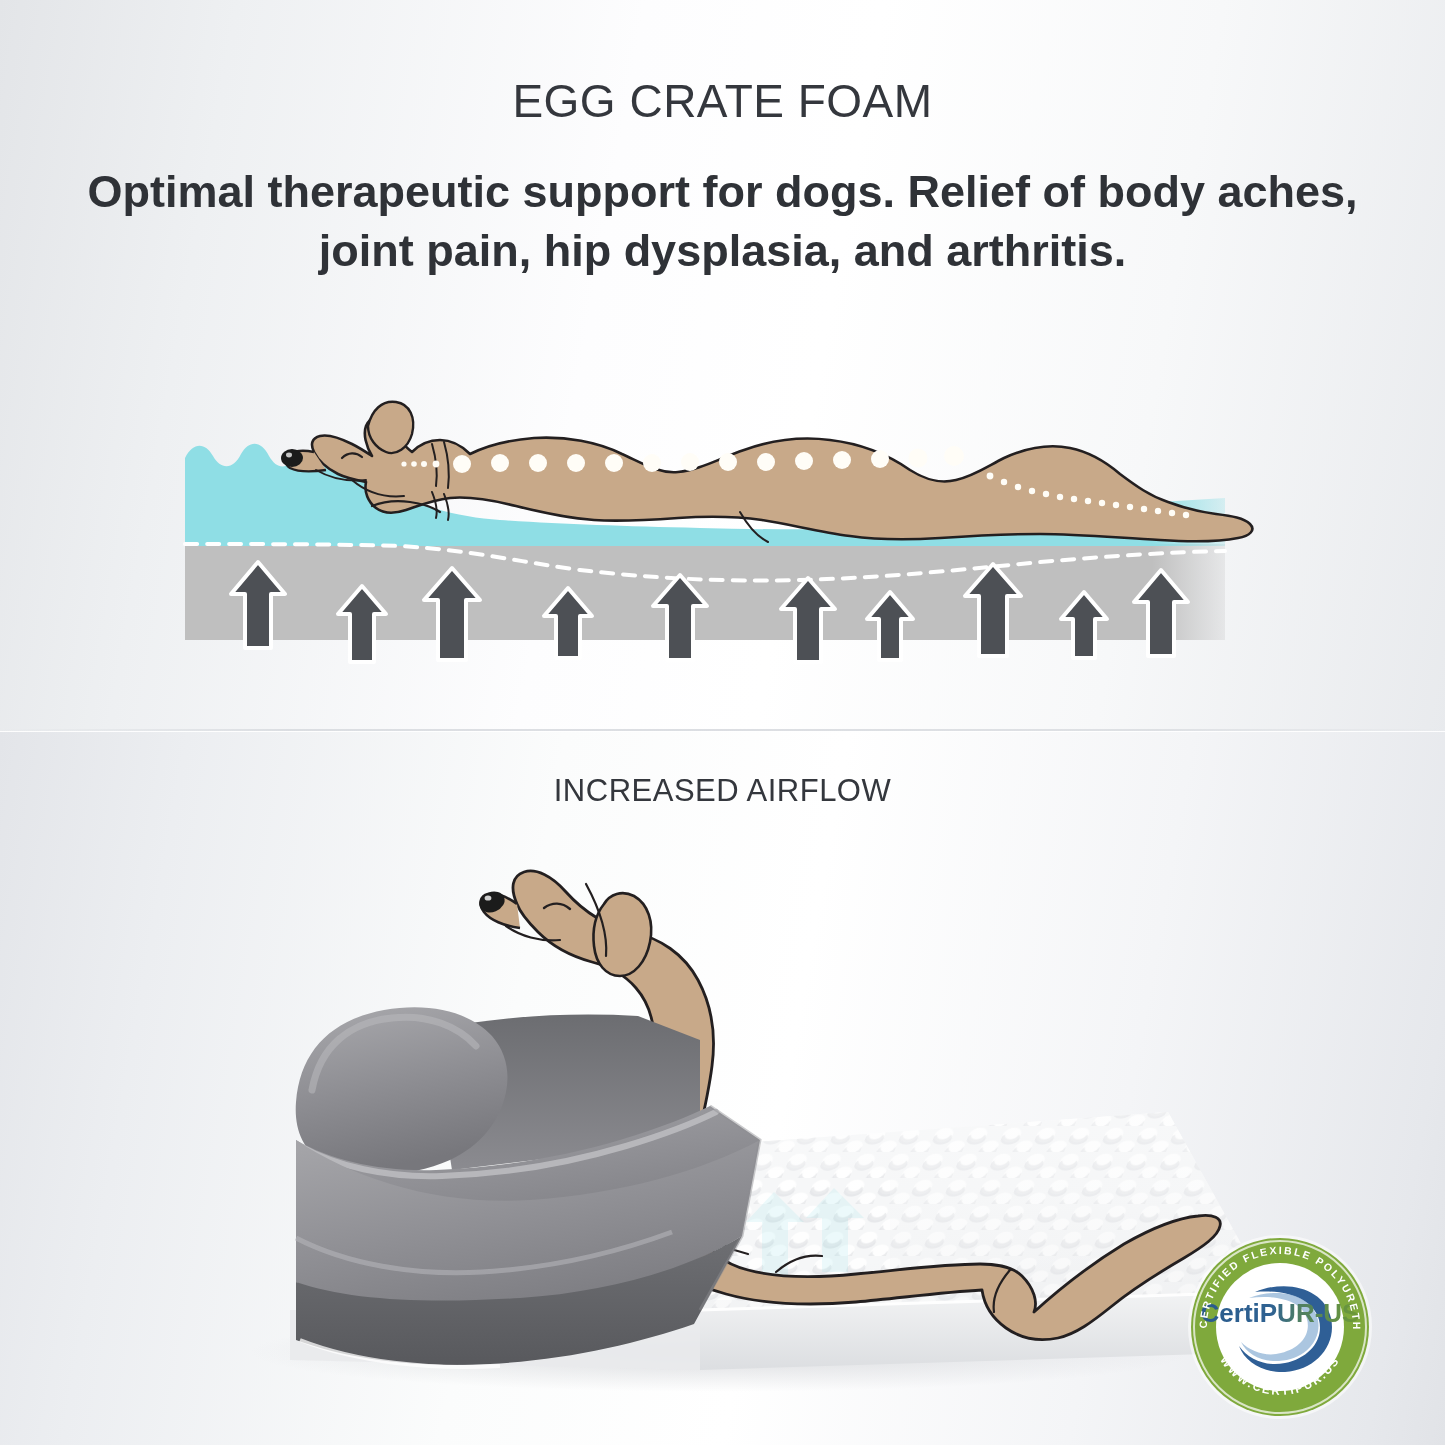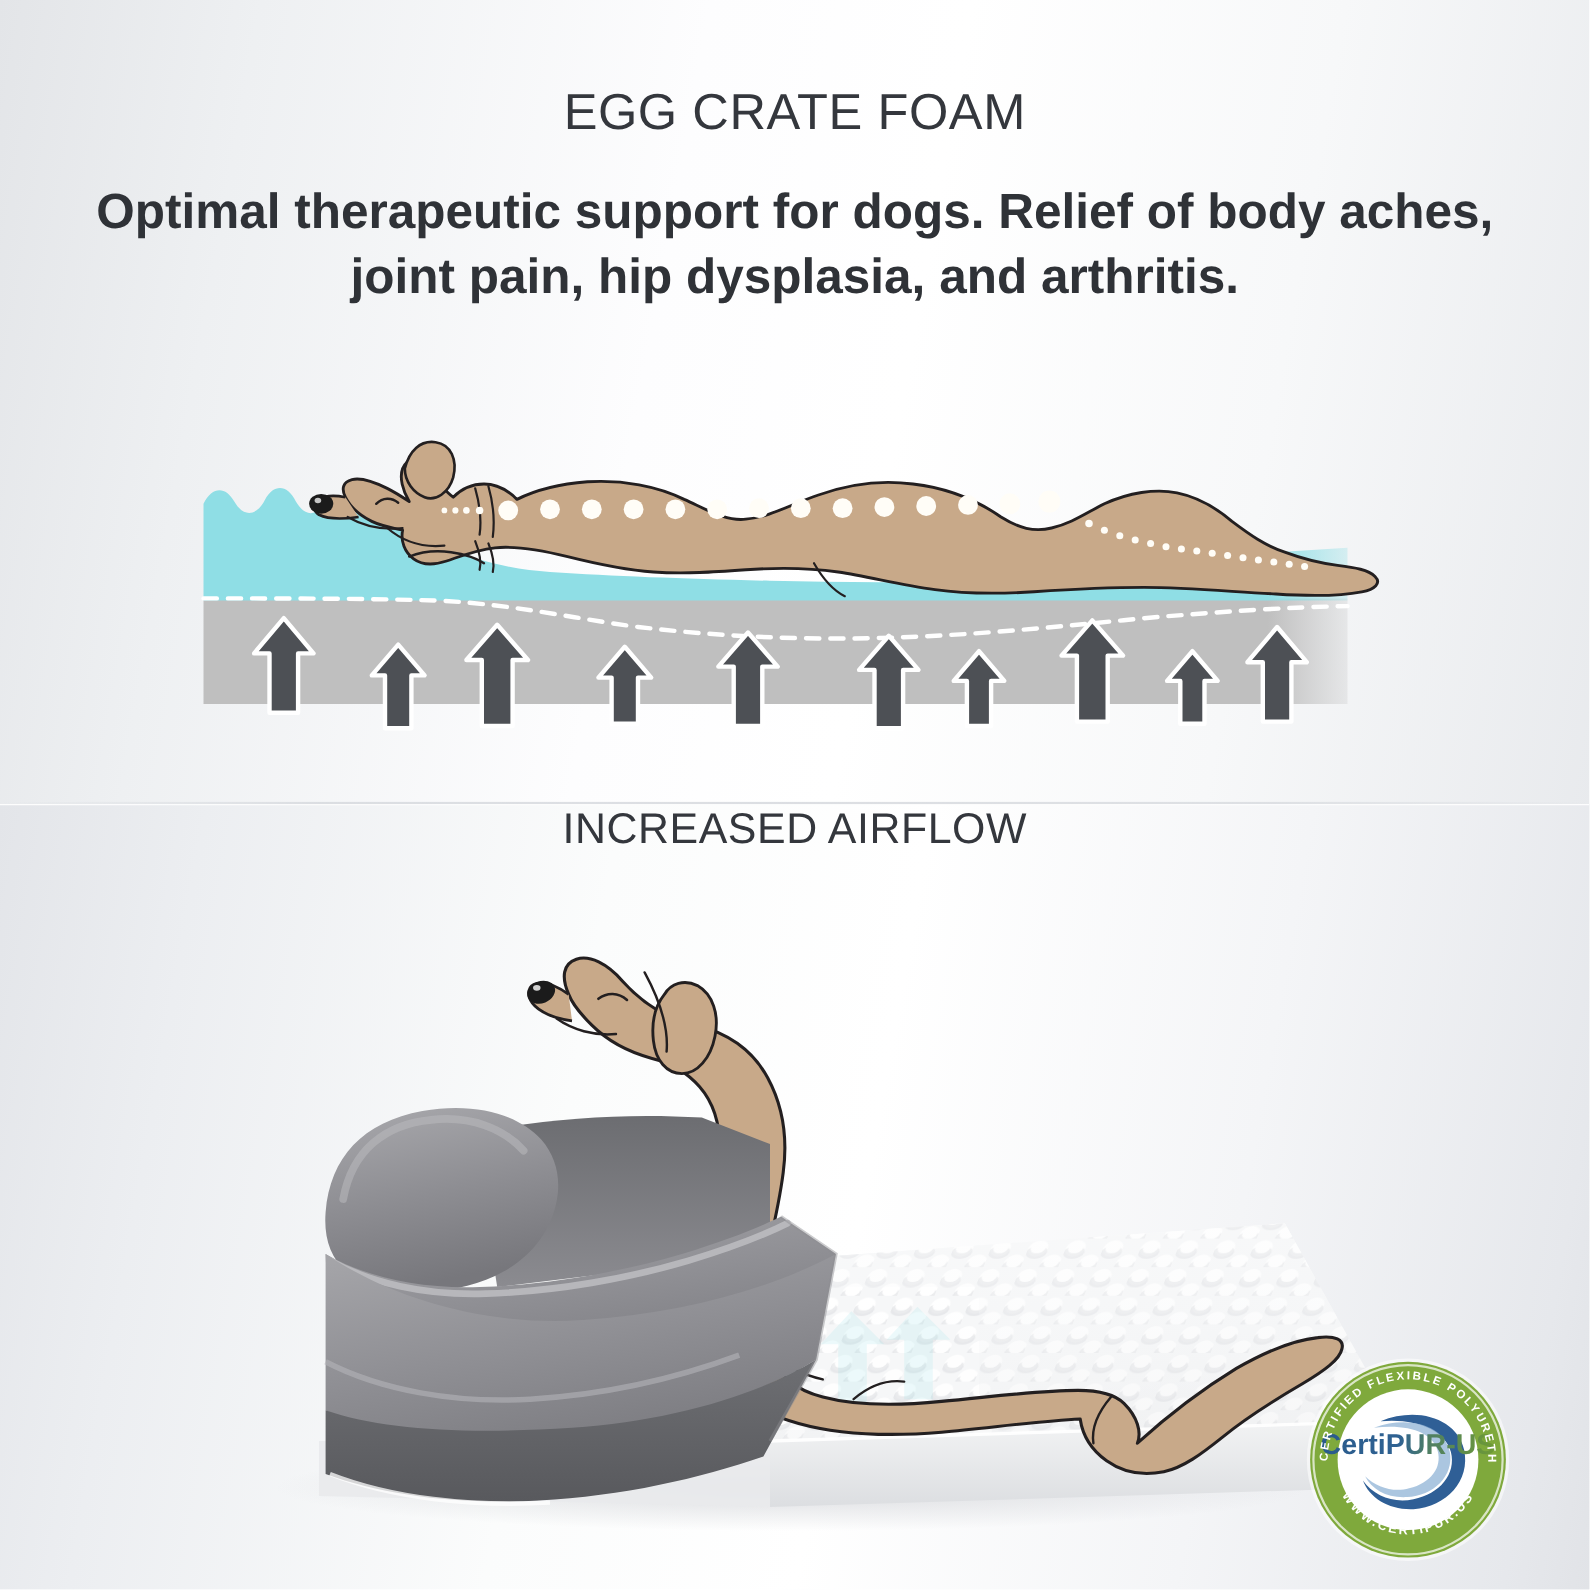--- a/index.html
+++ b/index.html
@@ -19,21 +19,21 @@
     background:linear-gradient(100deg,#e3e5e9 0%,#eceef1 12%,#fbfcfc 36%,#ffffff 54%,#f4f5f7 76%,#e6e8ec 95%,#e1e3e7 100%);
     box-shadow:inset 0 1px 0 rgba(255,255,255,.9);}
   #divider{position:absolute;left:0;top:729px;width:1445px;height:2px;
     background:linear-gradient(90deg,rgba(205,208,213,.0) 0%,rgba(198,202,208,.55) 20%,rgba(196,200,207,.6) 50%,rgba(198,202,208,.5) 80%,rgba(205,208,213,0) 100%);}
 
   .h1{
     position:absolute;left:0;width:1445px;text-align:center;
     color:#34373d;font-weight:400;letter-spacing:.5px;
   }
   #title-top{top:74px;font-size:46px;}
-  #title-bottom{top:732px;font-size:39px;}
+  #title-bottom{top:773px;font-size:31px;}
   #subtitle{
     position:absolute;left:55px;top:162px;width:1335px;text-align:center;
     color:#2f3237;font-size:45px;line-height:1.32;font-weight:700;
   }
 
   
   .art{position:absolute;display:block;}
   #art-top{left:0;top:330px;width:1445px;height:360px;}
   #art-bed{left:0;top:840px;width:1445px;height:580px;}
 

